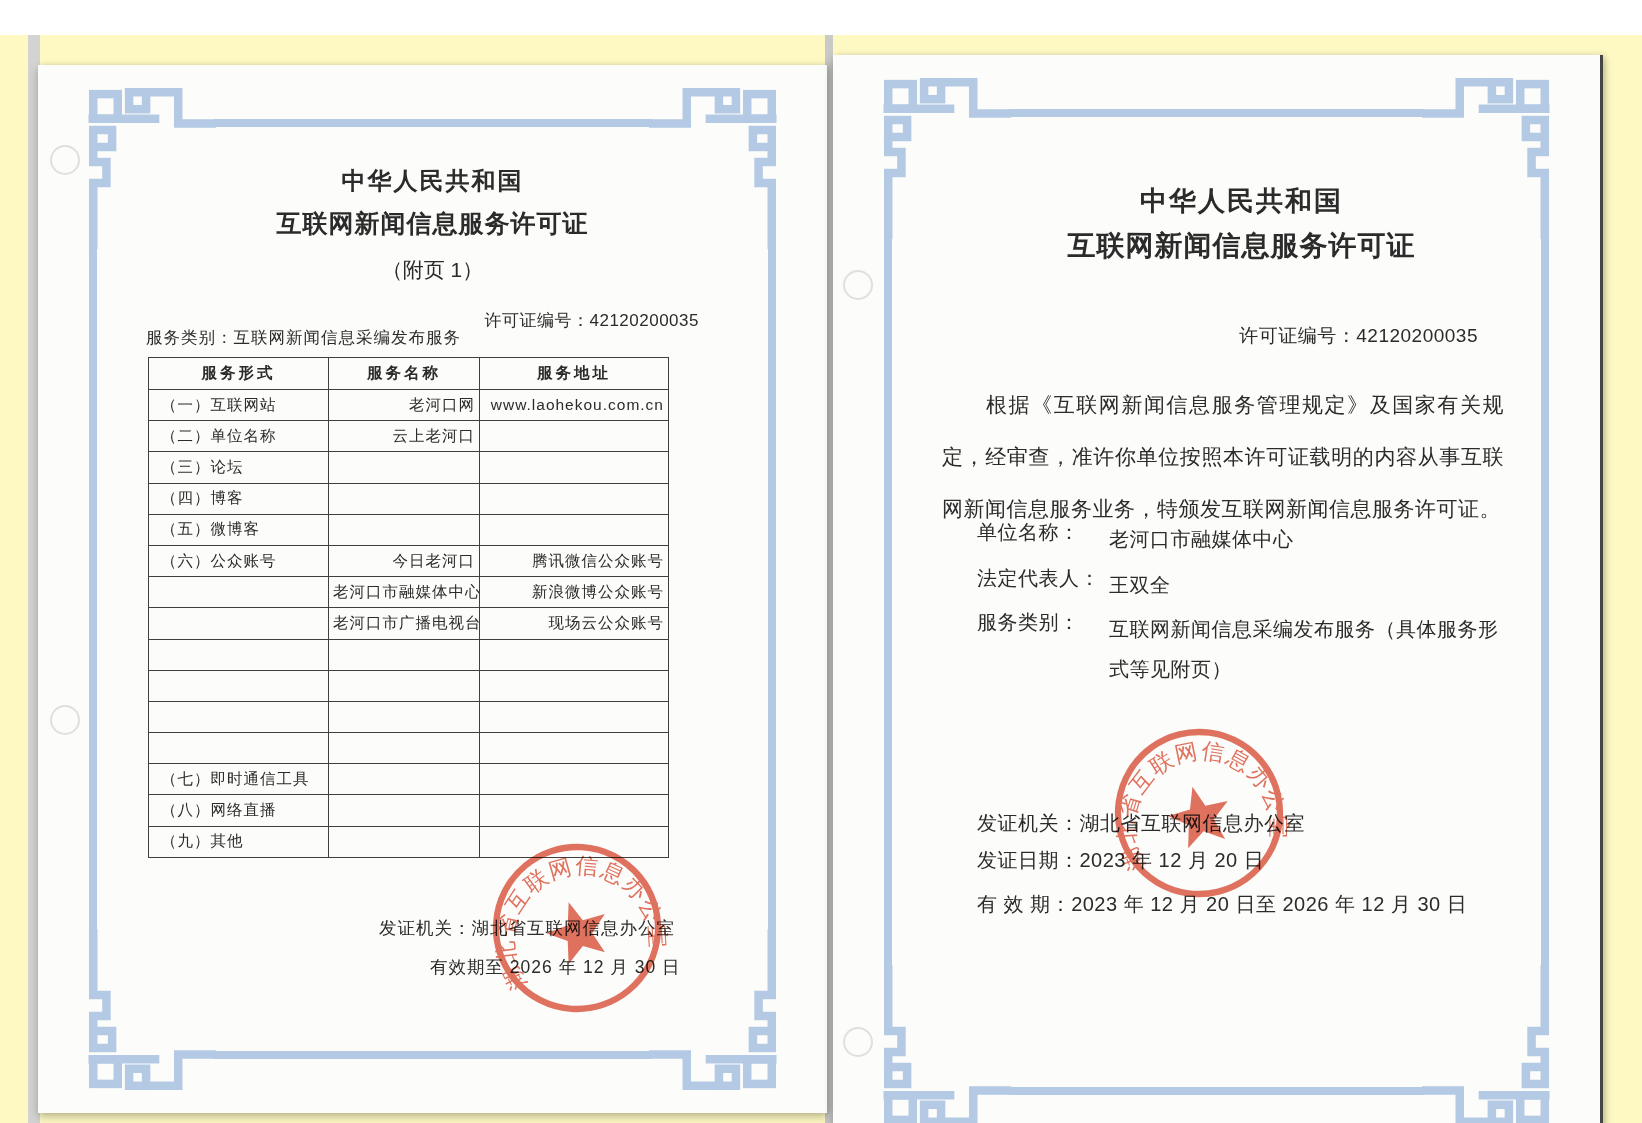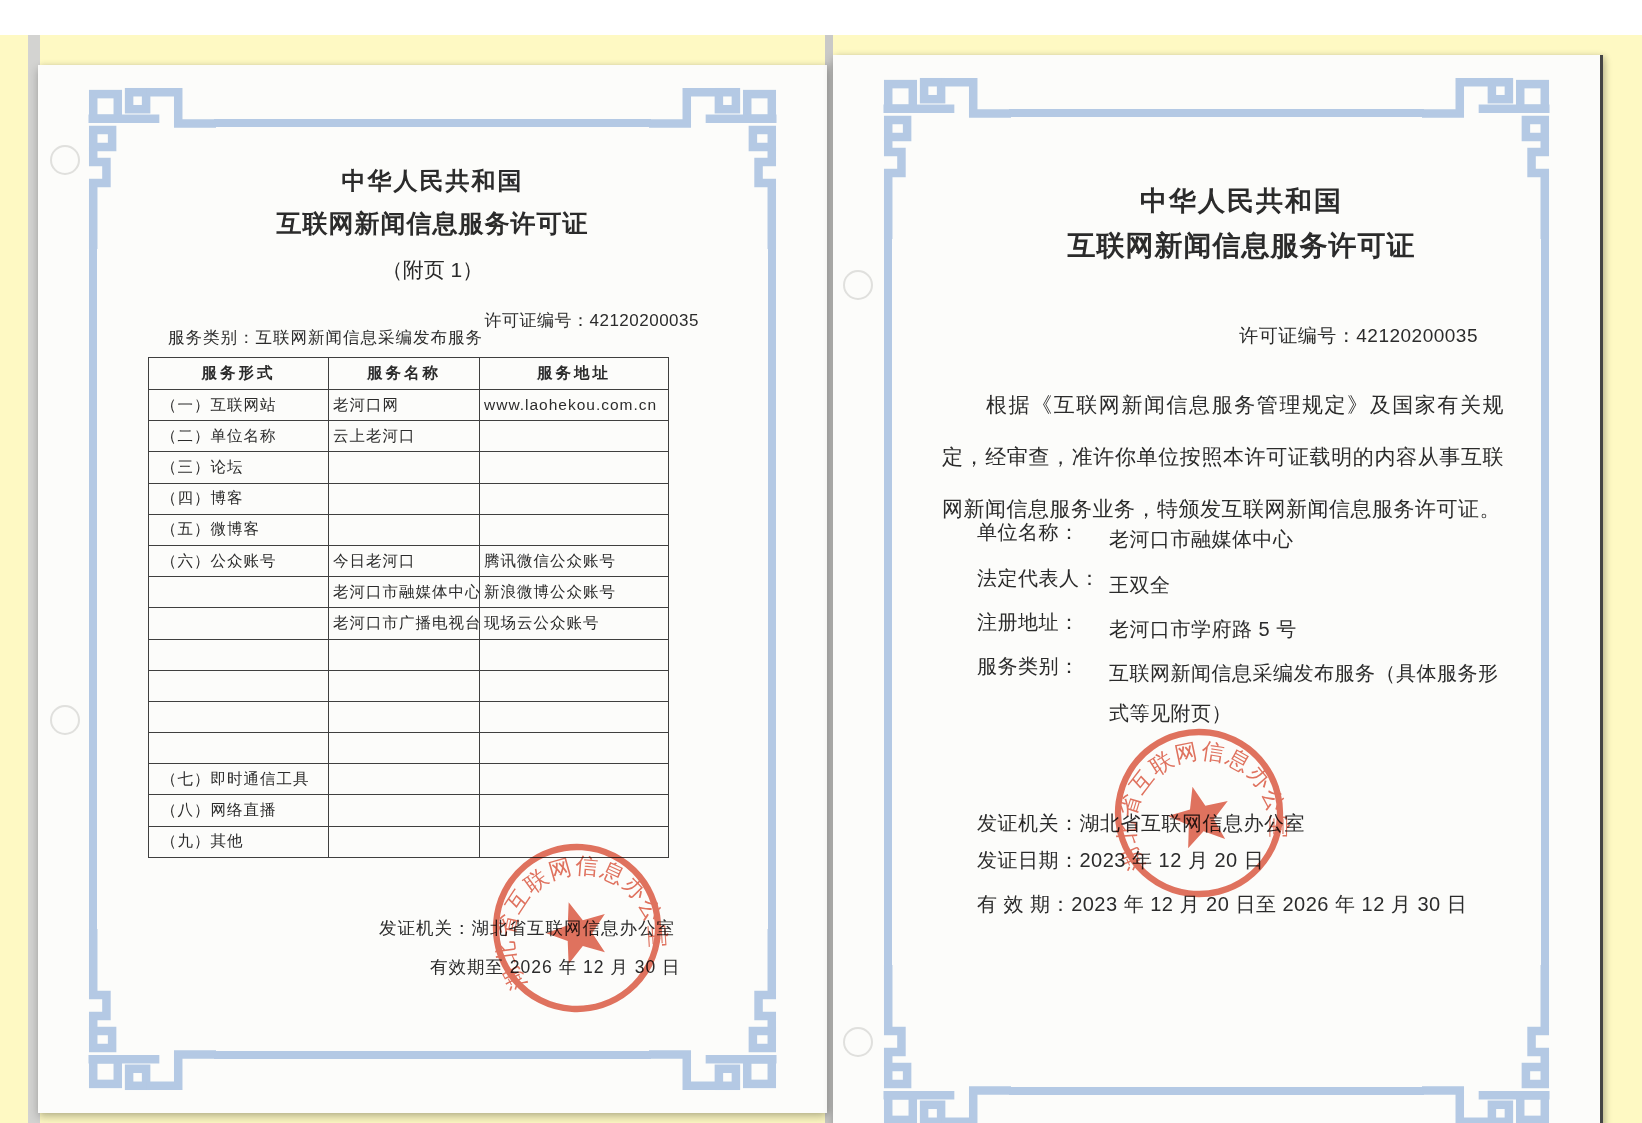--- a/index.html
+++ b/index.html
@@ -35,21 +35,21 @@
   .t2r{font-size:28px;font-weight:bold;letter-spacing:1px;}
   .sub{font-size:21px;}
   .lic-l{font-size:17px;letter-spacing:.5px;}
   .lic-r{font-size:19px;letter-spacing:.5px;}
   .cat{font-size:16.5px;letter-spacing:1px;}
 
   table.service{border-collapse:collapse;table-layout:fixed;width:520px;padding-left:33px;}
   table.service th,table.service td{border:1.6px solid #3f3f3f;font-weight:normal;
       font-size:15.5px;padding:0 4px;overflow:hidden;white-space:nowrap;}
   table.service th{height:31px;font-weight:bold;letter-spacing:3px;text-align:center;}
-  table.service td{height:30.2px;text-align:left;letter-spacing:1px;}
+  table.service td{height:30.2px;text-align:right;letter-spacing:1px;}
   table.service td:first-child{text-align:left;padding-left:12px;}
 
   .foot-l{font-size:17.5px;letter-spacing:1px;}
 
   .para{font-size:21px;line-height:52px;text-align:justify;text-indent:44px;letter-spacing:.5px;}
   .fields{left:128px;top:464px;width:540px;}
   .frow{display:flex;align-items:flex-start;font-size:20px;letter-spacing:.5px;justify-content:flex-end;}
   .frow .flabel{width:132px;flex:0 0 132px;}
   .frow .fvalue{width:392px;line-height:40px;}
   .fr0{height:46px;} .fr1{height:44px;} .fr2{height:44px;}
@@ -118,21 +118,21 @@
     <div class="punch" style="left:12px;top:640px;"></div>
 
     <div class="abs ctr t1" style="top:100px;">中华人民共和国</div>
     <div class="abs ctr t2" style="top:142px;">互联网新闻信息服务许可证</div>
     <div class="abs ctr sub" style="top:191px;">（附页 1）</div>
 
     <div class="abs lic-l" style="top:244px;right:128px;">
       <span>许可证编号：</span><span>42120200035</span>
     </div>
 
-    <div class="abs cat" style="top:262px;left:130px;text-align:center;">服务类别：互联网新闻信息采编发布服务</div>
+    <div class="abs cat" style="top:262px;left:108px;text-align:center;">服务类别：互联网新闻信息采编发布服务</div>
 
     <table class="service abs" style="top:292px;left:110px;">
       <colgroup>
           <col style="width:180px">
           <col style="width:151px">
           <col style="width:189px">
         </colgroup>
       <thead>
         <tr>
           <th>服务形式</th>
@@ -293,24 +293,20 @@
 
     <div class="abs fields">
       <div class="frow fr0">
         <span class="flabel">单位名称：</span>
         <span class="fvalue">老河口市融媒体中心</span>
       </div>
       <div class="frow fr1">
         <span class="flabel">法定代表人：</span>
         <span class="fvalue">王双全</span>
       </div>
-      <div class="frow fr2">
-        <span class="flabel">注册地址：</span>
-        <span class="fvalue">老河口市学府路 5 号</span>
-      </div>
       <div class="frow">
         <span class="flabel">服务类别：</span>
         <span class="fvalue">互联网新闻信息采编发布服务（具体服务形式等见附页）</span>
       </div>
     </div>
 
     <div class="abs bline" style="top:755px;">
       <span>发证机关：</span><span>湖北省互联网信息办公室</span>
     </div>
     <div class="abs bline" style="top:792px;">

